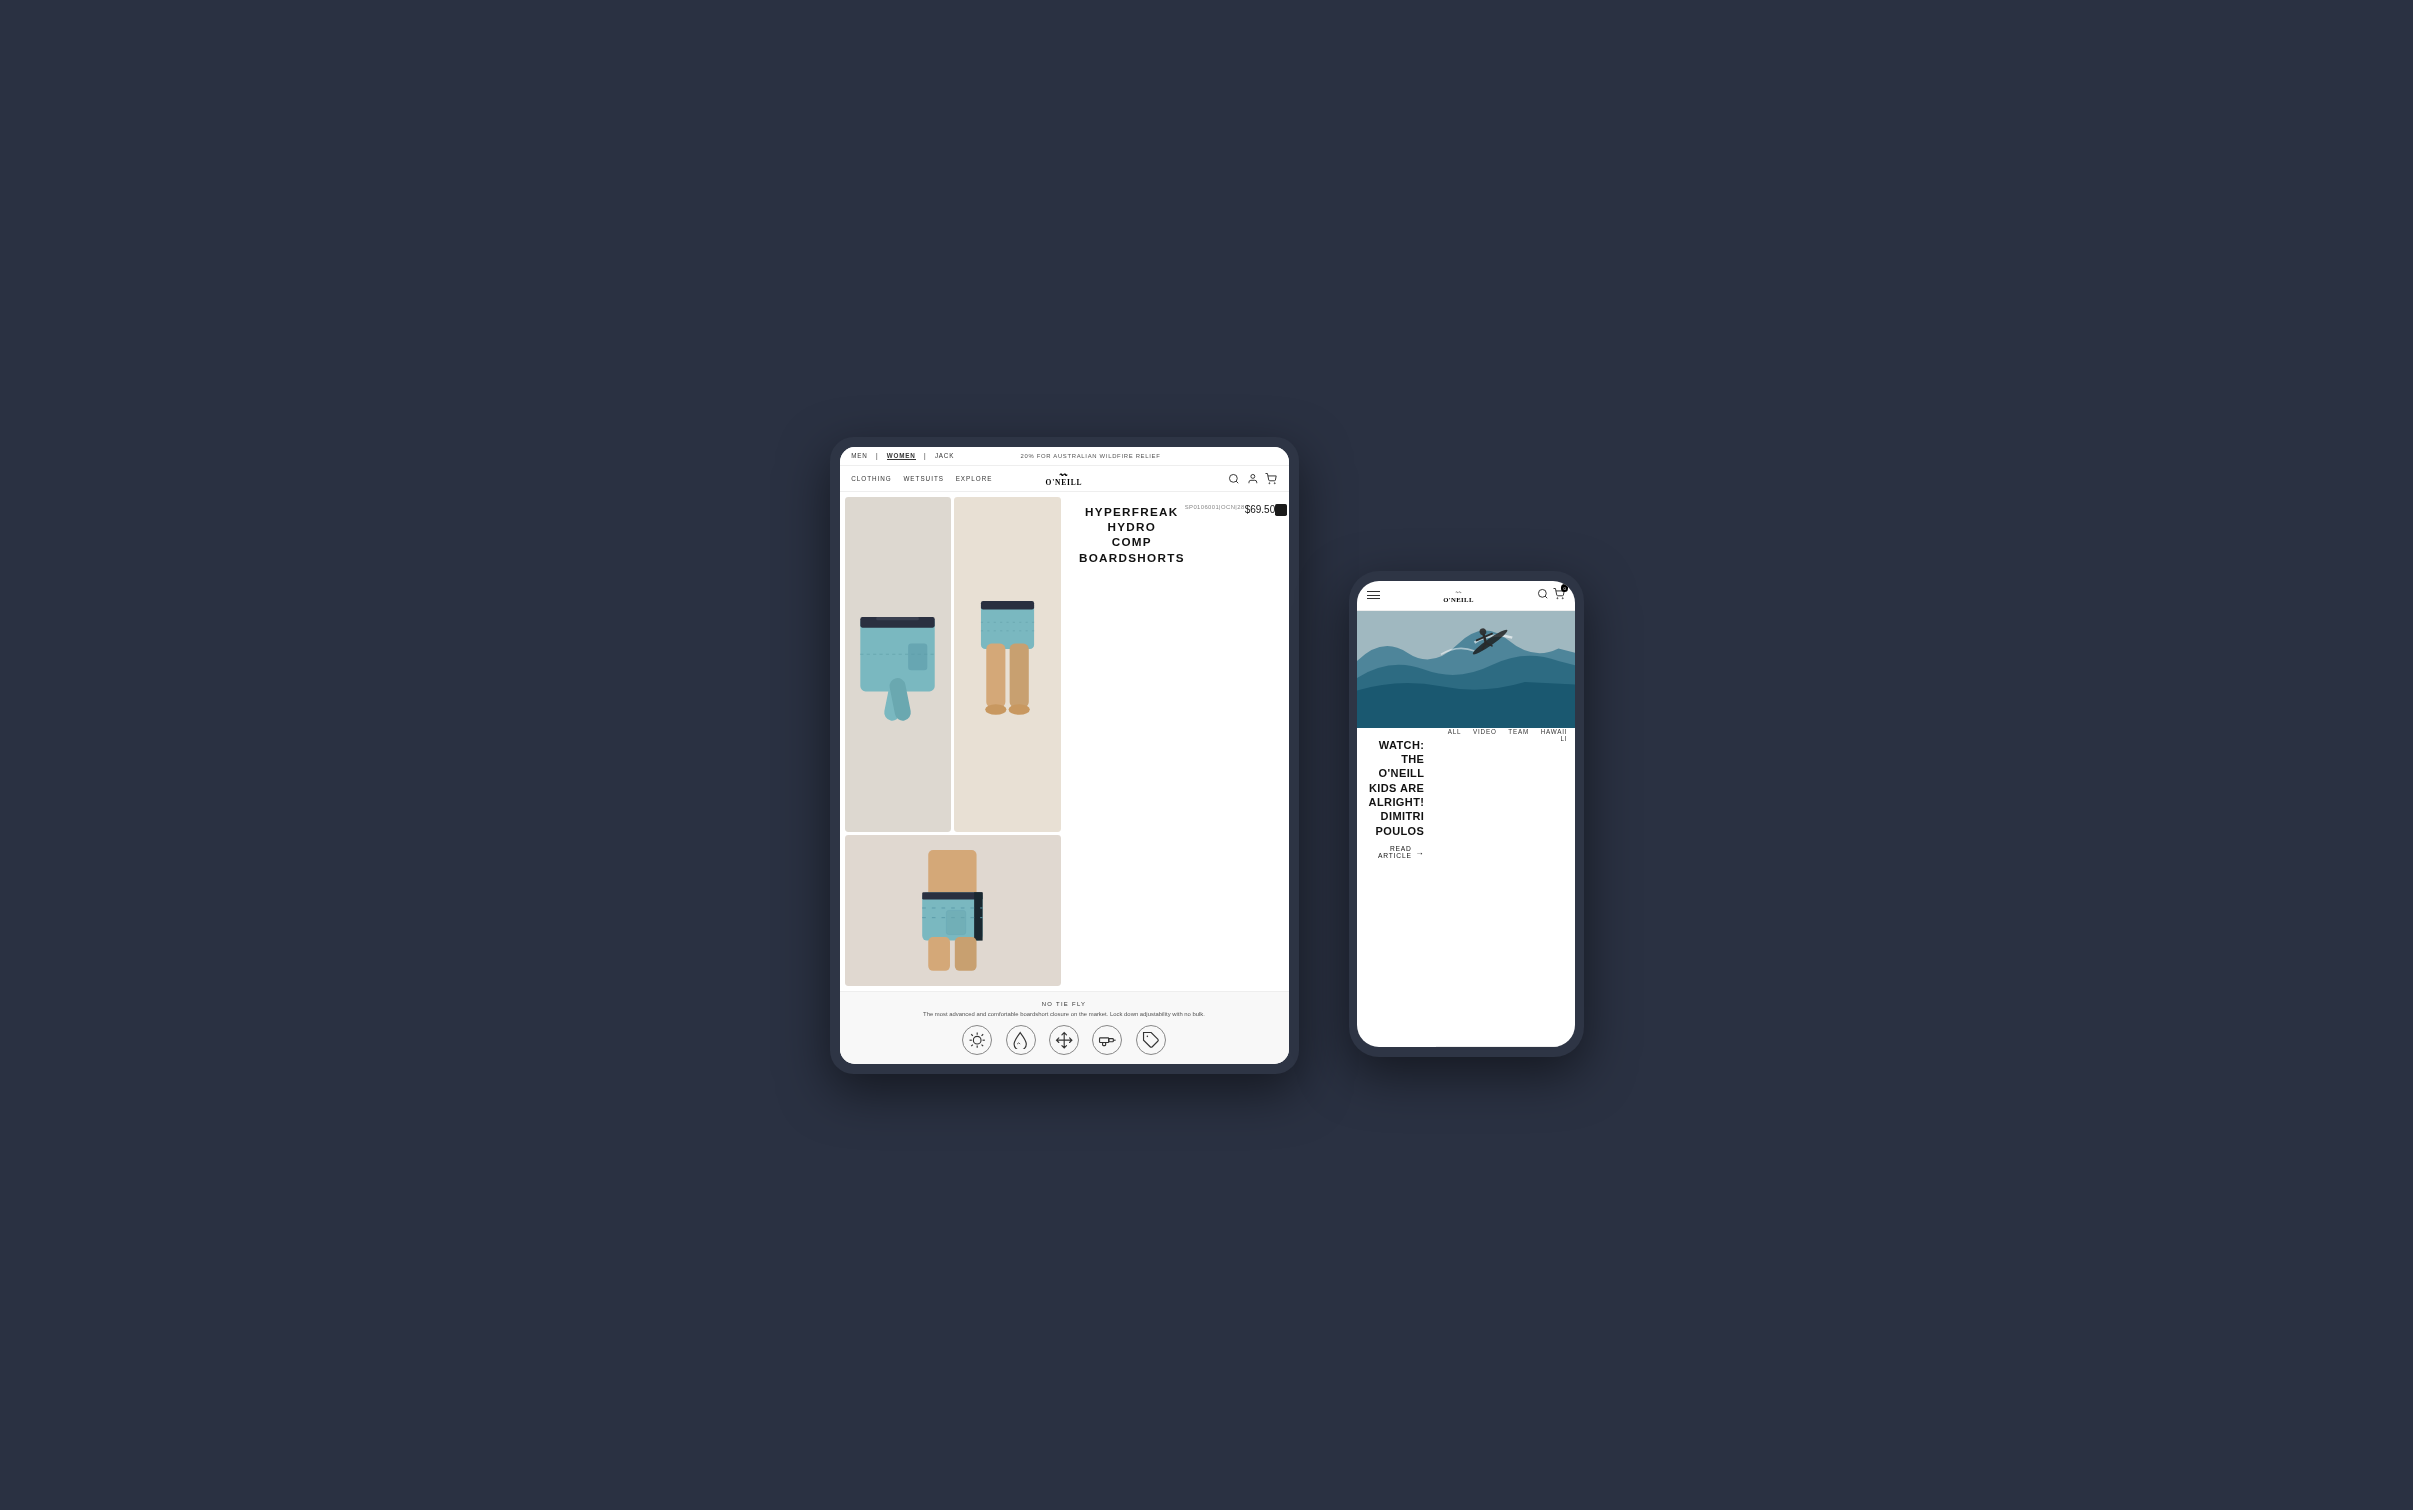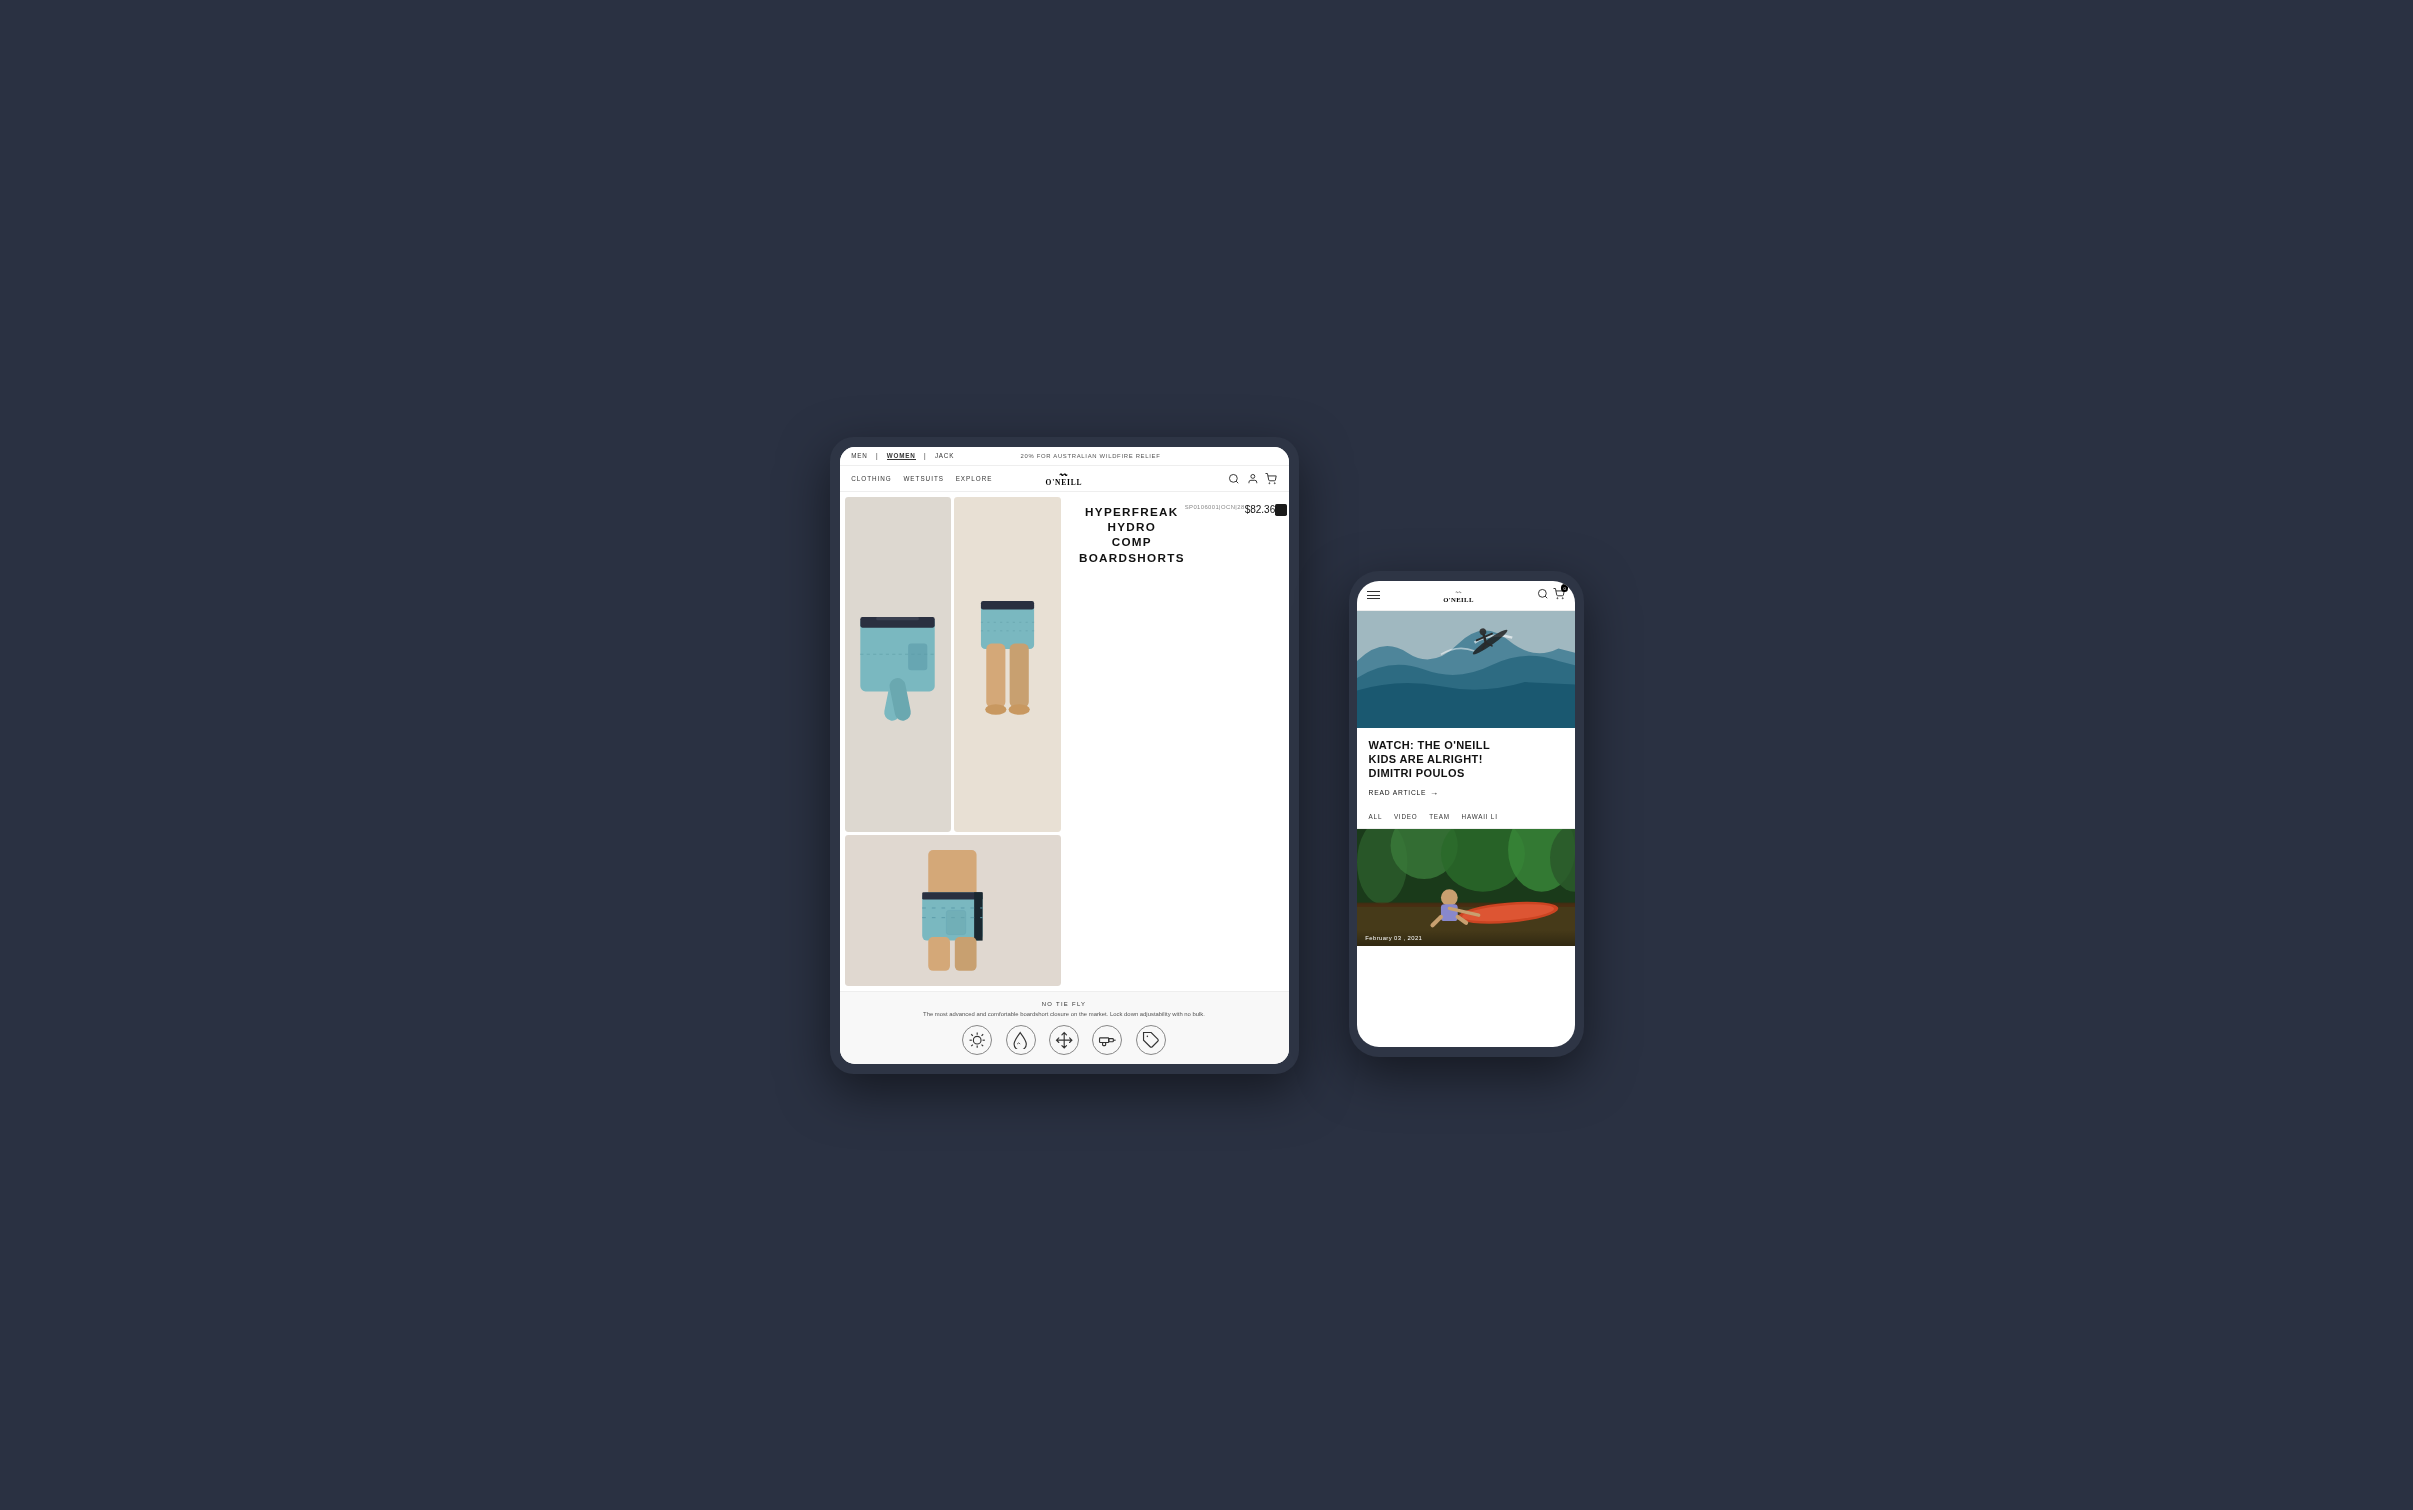--- a/index.html
+++ b/index.html
@@ -434,21 +434,22 @@
       position: relative;
       overflow: hidden;
       flex-shrink: 0;
     }
 
     
     .phone-content {
       flex: 1;
       overflow-y: hidden;
       display: flex;
-      flex-direction: column;
+      flex-direction: row;
+      text-align: right;
     }
 
     .phone-article-text {
       padding: 10px 11.7px 6.7px;
     }
 
     .phone-article-title {
       font-size: 11px;
       font-weight: bold;
       text-transform: uppercase;
@@ -651,21 +652,21 @@
               </div>
             </div>
           </div>
 
           <div class="product-details">
             <div class="product-title">
               <span>HYPERFREAK HYDRO</span><br>
               <span>COMP BOARDSHORTS</span>
             </div>
             <div class="product-sku">SP0106001|OCN|28</div>
-            <div class="product-price">$82.36</div>
+            <div class="product-price">$69.50</div>
 
             <div class="color-swatches">
               <div class="swatch swatch-black"></div>
               <div class="swatch swatch-teal"></div>
             </div>
             <div class="color-name">OCEAN</div>
 
             <div class="size-label">SIZE:</div>
             <div class="size-options">
               <div class="size-btn active">28</div>

